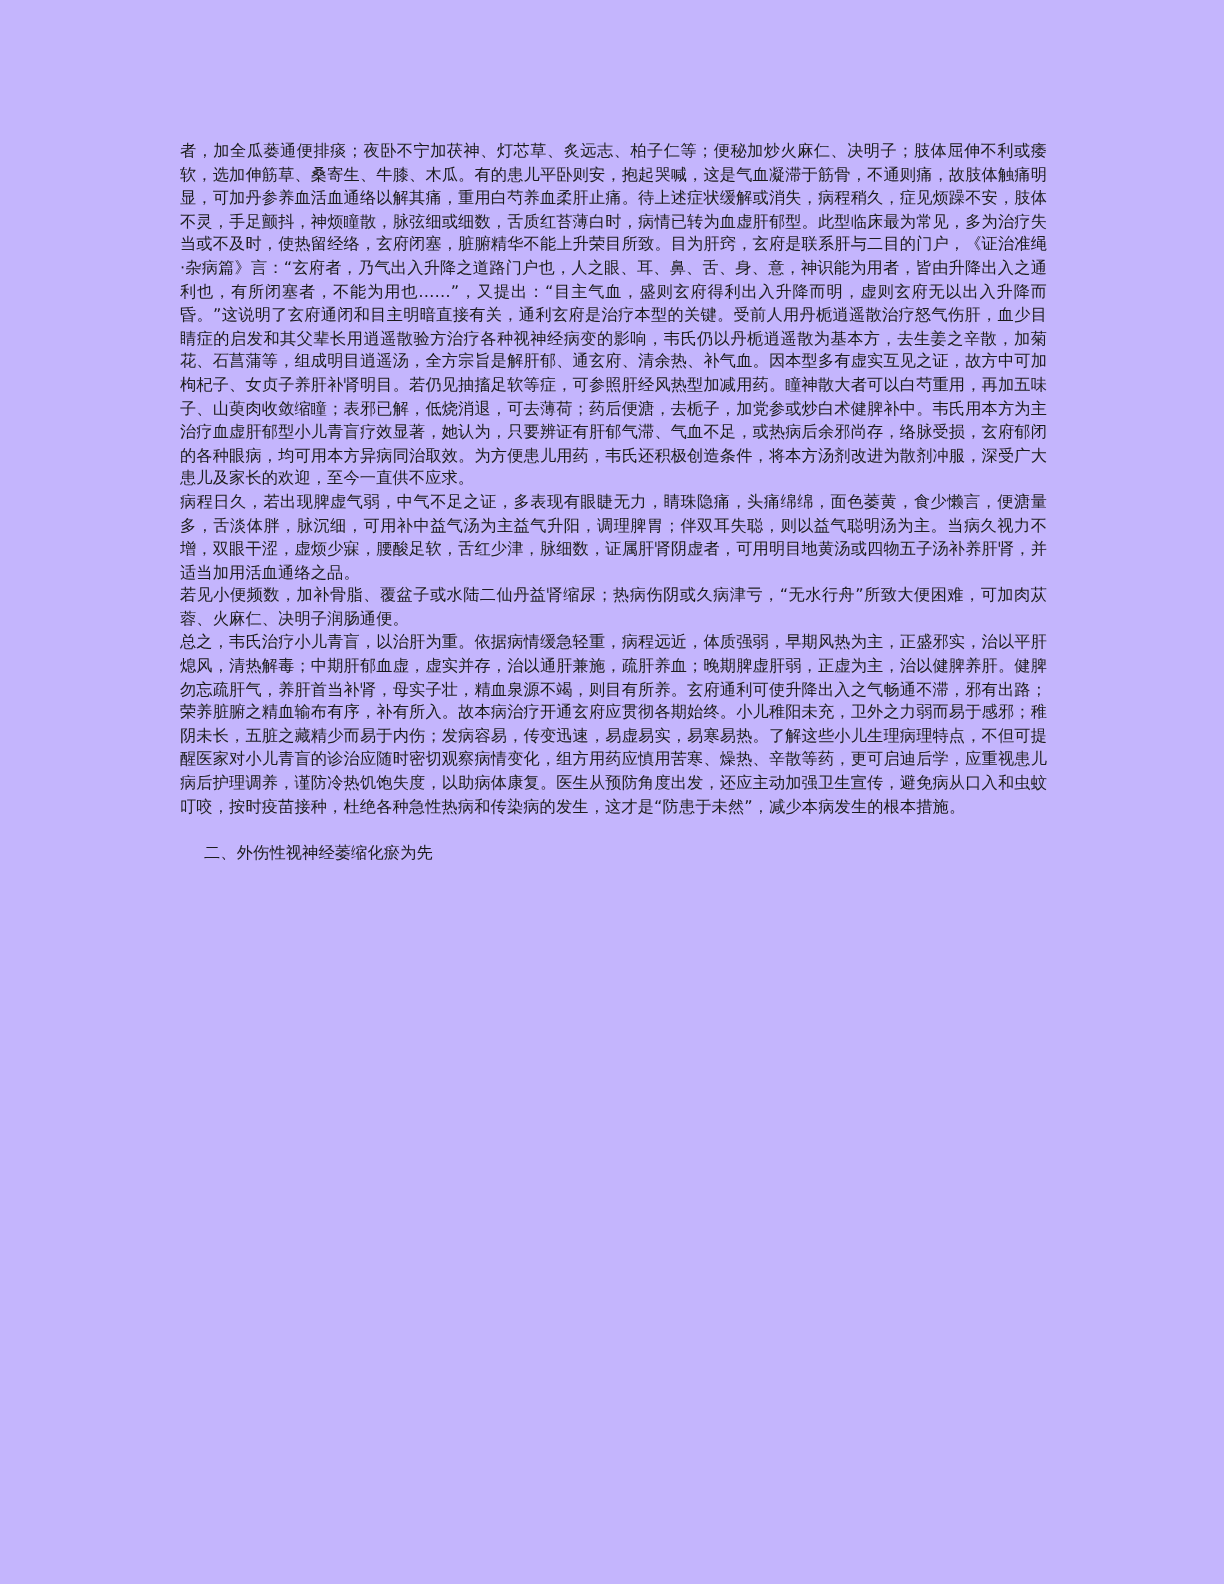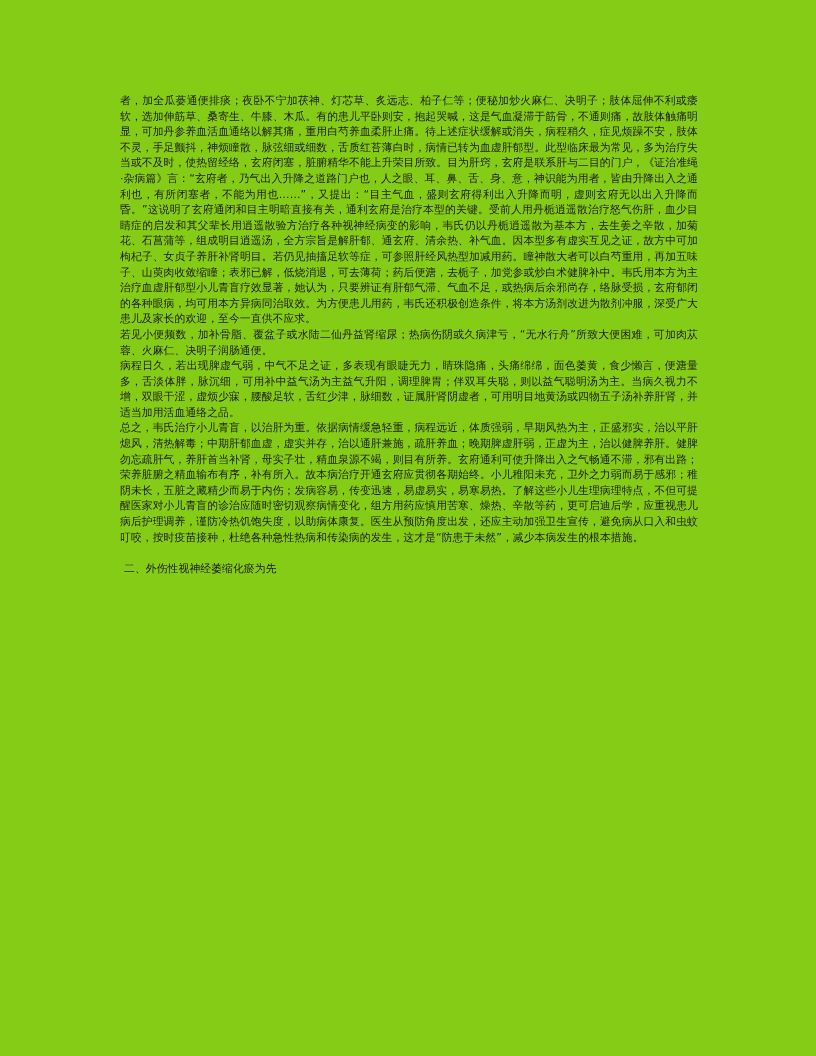--- a/index.html
+++ b/index.html
@@ -4,53 +4,53 @@
 <style>
   html, body {
     margin: 0;
     padding: 0;
     background: #ffffff;
   }
   .page {
     position: relative;
     width: 816px;
     height: 1056px;
-    background: #84cc16;
+    background: #c4b5fd;
     overflow: hidden;
     font-family: "DejaVu Sans", sans-serif;
   }
   .content {
     position: absolute;
     left: 120px;
     top: 93px;
     width: 578px;
     color: #1c1c1c;
     font-size: 10.8px;
     line-height: 15.6px;
     text-align: justify;
     text-justify: inter-ideograph;
     letter-spacing: 0.1px;
   }
   .content p {
     margin: 0;
     padding: 0;
   }
   .section-heading {
-    margin: 4px;
+    margin: 16px;
     padding: 0;
     margin-top: 15.6px;
     font-size: 10.8px;
     font-weight: normal;
     line-height: 15.6px;
   }
 </style>
 </head>
 <body>
 
 <div class="page">
   <div class="content">
     <p>者，加全瓜蒌通便排痰；夜卧不宁加茯神、灯芯草、炙远志、柏子仁等；便秘加炒火麻仁、决明子；肢体屈伸不利或痿软，选加伸筋草、桑寄生、牛膝、木瓜。有的患儿平卧则安，抱起哭喊，这是气血凝滞于筋骨，不通则痛，故肢体触痛明显，可加丹参养血活血通络以解其痛，重用白芍养血柔肝止痛。待上述症状缓解或消失，病程稍久，症见烦躁不安，肢体不灵，手足颤抖，神烦瞳散，脉弦细或细数，舌质红苔薄白时，病情已转为血虚肝郁型。此型临床最为常见，多为治疗失当或不及时，使热留经络，玄府闭塞，脏腑精华不能上升荣目所致。目为肝窍，玄府是联系肝与二目的门户，《证治准绳·杂病篇》言：“玄府者，乃气出入升降之道路门户也，人之眼、耳、鼻、舌、身、意，神识能为用者，皆由升降出入之通利也，有所闭塞者，不能为用也……”，又提出：“目主气血，盛则玄府得利出入升降而明，虚则玄府无以出入升降而昏。”这说明了玄府通闭和目主明暗直接有关，通利玄府是治疗本型的关键。受前人用丹栀逍遥散治疗怒气伤肝，血少目睛症的启发和其父辈长用逍遥散验方治疗各种视神经病变的影响，韦氏仍以丹栀逍遥散为基本方，去生姜之辛散，加菊花、石菖蒲等，组成明目逍遥汤，全方宗旨是解肝郁、通玄府、清余热、补气血。因本型多有虚实互见之证，故方中可加枸杞子、女贞子养肝补肾明目。若仍见抽搐足软等症，可参照肝经风热型加减用药。瞳神散大者可以白芍重用，再加五味子、山萸肉收敛缩瞳；表邪已解，低烧消退，可去薄荷；药后便溏，去栀子，加党参或炒白术健脾补中。韦氏用本方为主治疗血虚肝郁型小儿青盲疗效显著，她认为，只要辨证有肝郁气滞、气血不足，或热病后余邪尚存，络脉受损，玄府郁闭的各种眼病，均可用本方异病同治取效。为方便患儿用药，韦氏还积极创造条件，将本方汤剂改进为散剂冲服，深受广大患儿及家长的欢迎，至今一直供不应求。</p>
+    <p>病程日久，若出现脾虚气弱，中气不足之证，多表现有眼睫无力，睛珠隐痛，头痛绵绵，面色萎黄，食少懒言，便溏量多，舌淡体胖，脉沉细，可用补中益气汤为主益气升阳，调理脾胃；伴双耳失聪，则以益气聪明汤为主。当病久视力不增，双眼干涩，虚烦少寐，腰酸足软，舌红少津，脉细数，证属肝肾阴虚者，可用明目地黄汤或四物五子汤补养肝肾，并适当加用活血通络之品。</p>
     <p>若见小便频数，加补骨脂、覆盆子或水陆二仙丹益肾缩尿；热病伤阴或久病津亏，“无水行舟”所致大便困难，可加肉苁蓉、火麻仁、决明子润肠通便。</p>
-    <p>病程日久，若出现脾虚气弱，中气不足之证，多表现有眼睫无力，睛珠隐痛，头痛绵绵，面色萎黄，食少懒言，便溏量多，舌淡体胖，脉沉细，可用补中益气汤为主益气升阳，调理脾胃；伴双耳失聪，则以益气聪明汤为主。当病久视力不增，双眼干涩，虚烦少寐，腰酸足软，舌红少津，脉细数，证属肝肾阴虚者，可用明目地黄汤或四物五子汤补养肝肾，并适当加用活血通络之品。</p>
     <p>总之，韦氏治疗小儿青盲，以治肝为重。依据病情缓急轻重，病程远近，体质强弱，早期风热为主，正盛邪实，治以平肝熄风，清热解毒；中期肝郁血虚，虚实并存，治以通肝兼施，疏肝养血；晚期脾虚肝弱，正虚为主，治以健脾养肝。健脾勿忘疏肝气，养肝首当补肾，母实子壮，精血泉源不竭，则目有所养。玄府通利可使升降出入之气畅通不滞，邪有出路；荣养脏腑之精血输布有序，补有所入。故本病治疗开通玄府应贯彻各期始终。小儿稚阳未充，卫外之力弱而易于感邪；稚阴未长，五脏之藏精少而易于内伤；发病容易，传变迅速，易虚易实，易寒易热。了解这些小儿生理病理特点，不但可提醒医家对小儿青盲的诊治应随时密切观察病情变化，组方用药应慎用苦寒、燥热、辛散等药，更可启迪后学，应重视患儿病后护理调养，谨防冷热饥饱失度，以助病体康复。医生从预防角度出发，还应主动加强卫生宣传，避免病从口入和虫蚊叮咬，按时疫苗接种，杜绝各种急性热病和传染病的发生，这才是“防患于未然”，减少本病发生的根本措施。</p>
     <h2 class="section-heading">二、外伤性视神经萎缩化瘀为先</h2>
   </div>
 </div>
 
 </body></html>

